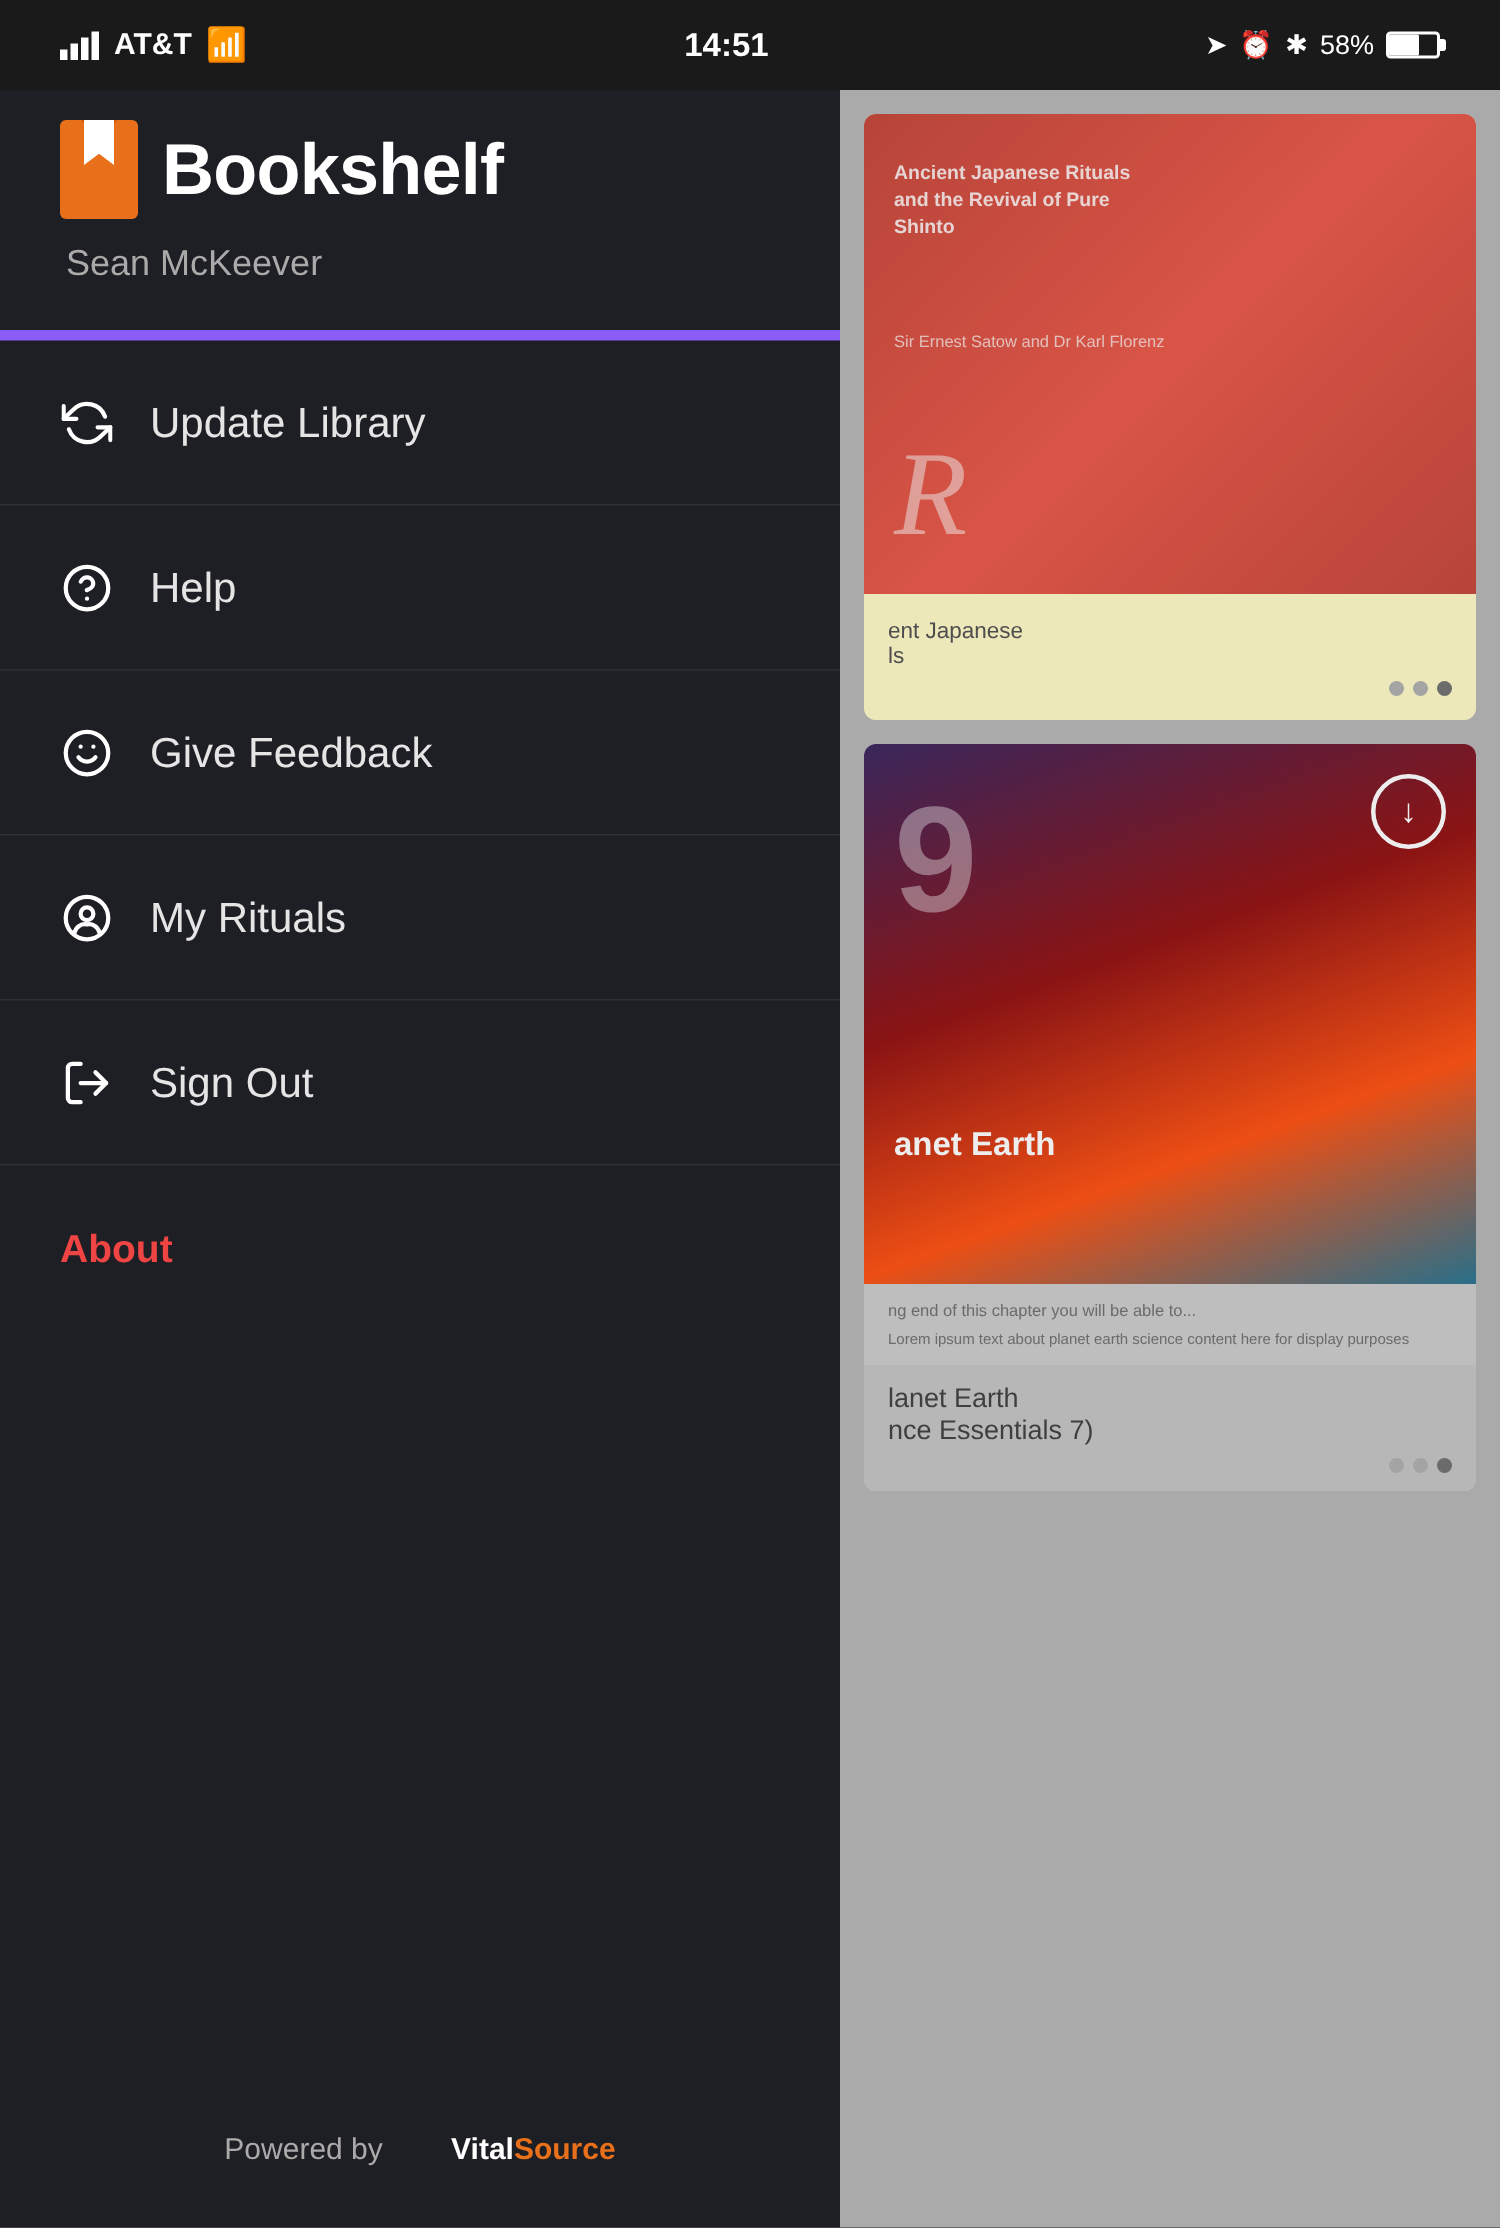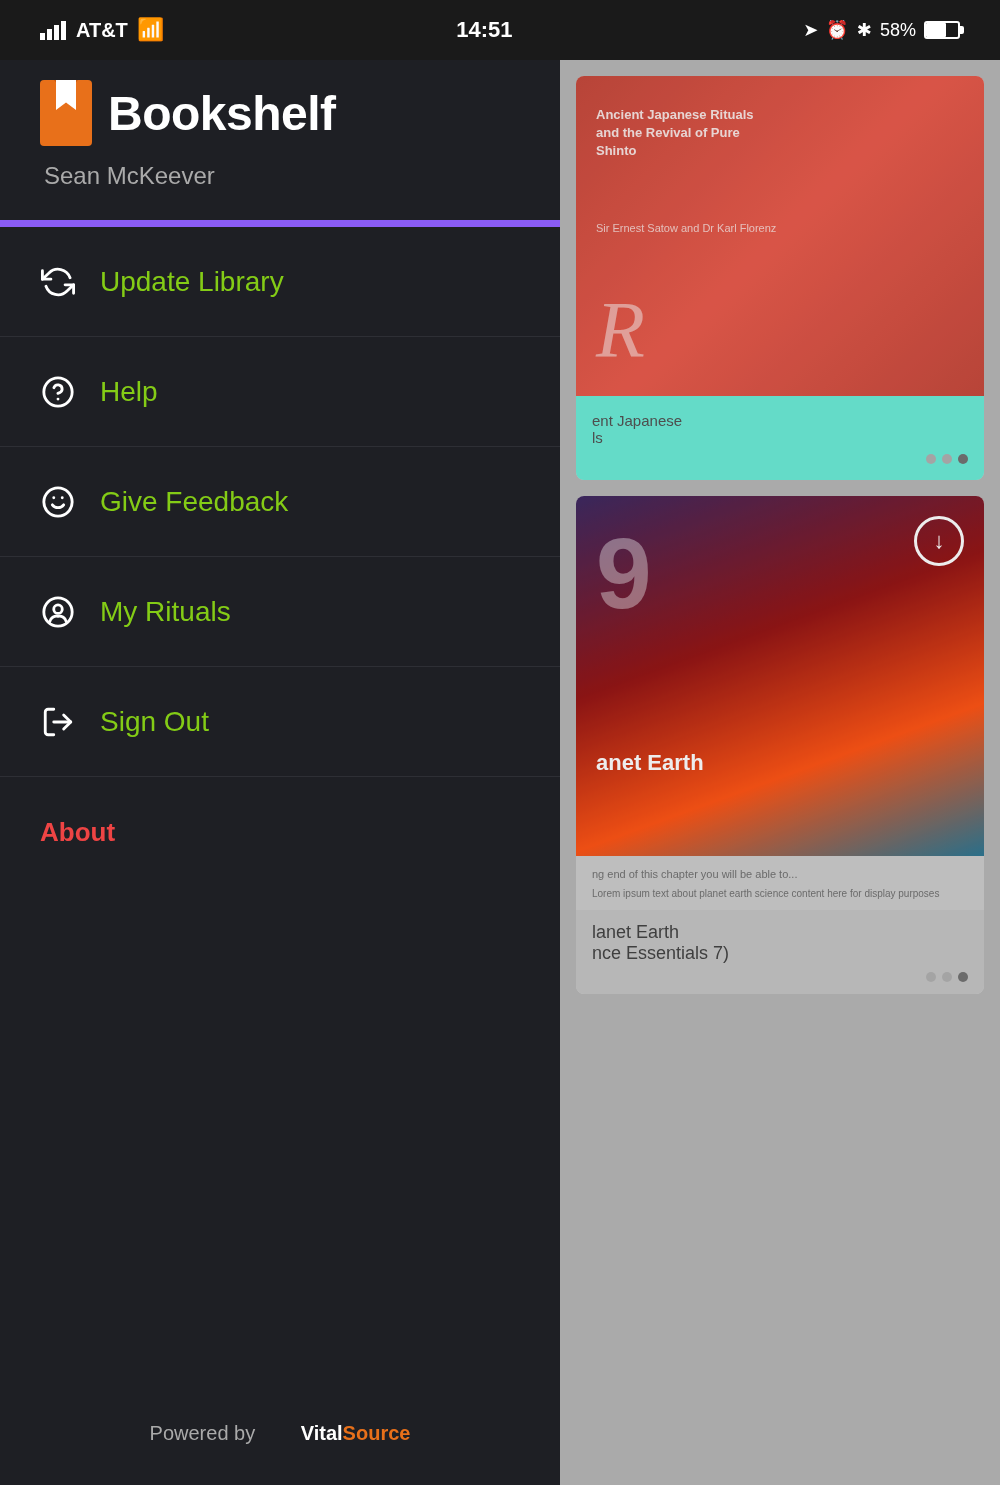--- a/index.html
+++ b/index.html
@@ -190,21 +190,21 @@
       width: 34px;
       height: 34px;
       fill: none;
       stroke: white;
       stroke-width: 2;
     }
 
     .menu-label {
       font-size: 28px;
       font-weight: 400;
-      color: #84cc16;
+      color: #e5e5e5;
     }
 
     .about-section {
       padding: 40px 40px 20px 40px;
     }
     .about-label {
       color: #ef4444;
       font-size: 26px;
       font-weight: 600;
     }
@@ -279,21 +279,21 @@
     .book-cover-text {
       position: absolute;
       top: 30px;
       left: 20px;
       color: rgba(255,255,255,0.85);
       font-size: 14px;
       line-height: 1.4;
     }
 
     .book-card-footer {
-      background: #5eead4;
+      background: #fef9c3;
       padding: 16px;
     }
     .book-title-text {
       color: #333;
       font-size: 18px;
       font-weight: 500;
     }
     .dots-row {
       display: flex;
       gap: 6px;

